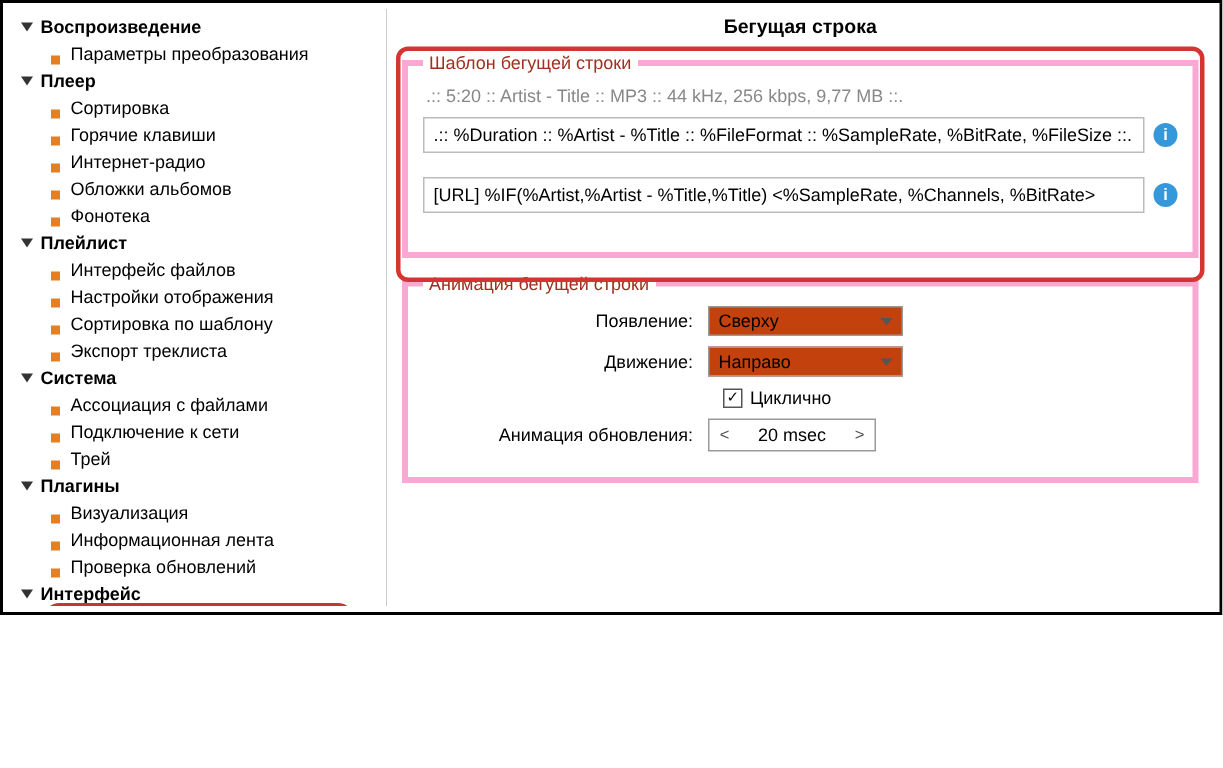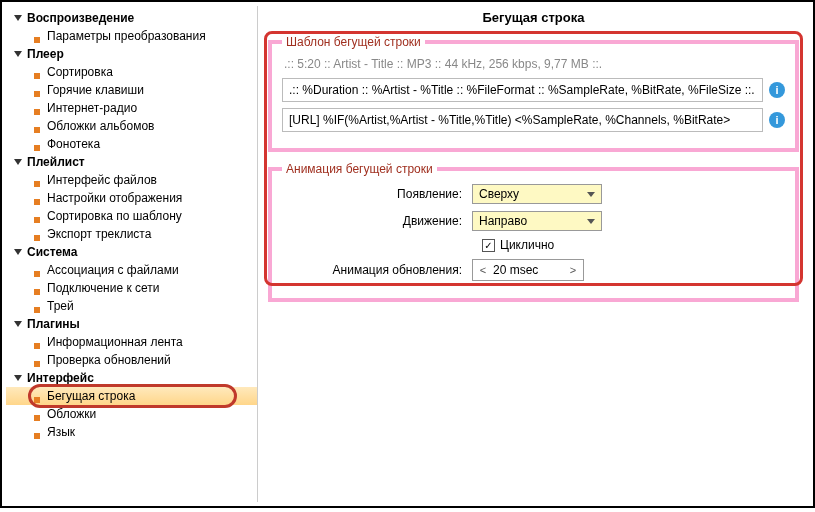--- a/index.html
+++ b/index.html
@@ -1,44 +1,44 @@
 <!DOCTYPE html>
 <html><head>
 <meta charset="utf-8">
 <style>
 * { box-sizing: border-box; margin: 0; padding: 0; }
 body { font-family: "Segoe UI", Tahoma, sans-serif; font-size: 12px; background: #fff; width: 815px; height: 512px; overflow: hidden; }
-.outer { border: 2px solid #000; width: 815px; height: 508px; padding: 4px; }
+.outer { border: 2px solid #000; width: 815px; height: 410px; padding: 4px; }
 .container { display: flex; width: 100%; height: 100%; }
 .sidebar { width: 252px; flex-shrink: 0; border-right: 1px solid #ccc; overflow-y: auto; padding: 3px 0; background: #fff; }
 .tree-cat { display: flex; align-items: center; padding: 2px 8px; font-weight: bold; color: #000; cursor: pointer; }
 .tree-cat .arrow { width: 0; height: 0; border-left: 4px solid transparent; border-right: 4px solid transparent; border-top: 6px solid #333; margin-right: 5px; }
 .tree-item { display: flex; align-items: flex-end; padding: 2px 8px 2px 28px; color: #000; cursor: pointer; }
 .tree-item .bullet { width: 6px; height: 6px; background: #e67e22; margin-right: 7px; flex-shrink: 0; }
 .tree-item.selected { background: linear-gradient(#ffe9bc, #ffd68a); position: relative; }
 .tree-item.selected::after { content: ""; position: absolute; left: 22px; top: -3px; right: 20px; bottom: -3px; border: 3px solid #c0392b; border-radius: 14px; pointer-events: none; }
 .main { flex: 1; display: flex; flex-direction: column; padding: 0 6px 6px 6px; }
 .title { text-align: center; font-weight: bold; padding: 4px 0 6px 0; font-size: 13px; }
 .panel-wrap { flex: 1; position: relative; }
 .red-highlight { position: absolute; top: 0; left: 0; right: 0; bottom: 210px; border: 3px solid #d43530; border-radius: 8px; pointer-events: none; }
 fieldset { border: 4px solid #f9a8d4; margin: 4px 4px 10px 4px; padding: 8px 10px 10px 10px; }
 legend { color: #a03020; padding: 0 4px; font-size: 12px; }
 .preview { color: #888; font-size: 12px; margin-bottom: 7px; padding-left: 2px; }
-.tpl-row { display: flex; align-items: center; margin-bottom: 6px; }
+.tpl-row { display: flex; align-items: center; margin-bottom: 16px; }
 .tpl-input { flex: 1; border: 1px solid #bbb; padding: 4px 6px; font-size: 12px; font-family: inherit; background: #fff; }
 .info-icon { width: 16px; height: 16px; border-radius: 50%; background: #3498db; color: #fff; font-weight: bold; font-size: 11px; display: flex; align-items: center; justify-content: center; margin-left: 6px; cursor: pointer; }
 .form-row { display: flex; align-items: center; margin-bottom: 7px; }
 .form-label { width: 190px; text-align: right; padding-right: 10px; }
-.select { width: 130px; border: 1px solid #999; padding: 2px 20px 2px 6px; background: #fef9c3; position: relative; text-align: left; cursor: pointer; }
+.select { width: 130px; border: 1px solid #999; padding: 2px 20px 2px 6px; background: #c2410c; position: relative; text-align: left; cursor: pointer; }
 .select::after { content: ""; position: absolute; right: 6px; top: 50%; margin-top: -2px; border-left: 4px solid transparent; border-right: 4px solid transparent; border-top: 5px solid #555; }
 .checkbox-row { display: flex; align-items: center; margin-bottom: 7px; padding-left: 200px; }
 .checkbox { width: 13px; height: 13px; border: 1px solid #555; margin-right: 5px; display: flex; align-items: center; justify-content: center; font-size: 10px; color: #000; }
 .spinner { display: flex; align-items: center; border: 1px solid #999; background: #fff; }
 .spin-btn { width: 20px; height: 20px; display: flex; align-items: center; justify-content: center; cursor: pointer; color: #555; font-size: 11px; }
-.spin-val { width: 70px; text-align: left; padding: 2px 0; }
+.spin-val { width: 70px; text-align: center; padding: 2px 0; }
 </style>
 </head>
 <body>
 
 <div class="outer">
 <div class="container">
 
 <div class="sidebar">
   <div class="tree-cat">
           <span class="arrow"></span>
@@ -108,20 +108,24 @@
           <span>Подключение к сети</span>
         </div>
   <div class="tree-item">
           <span class="bullet"></span>
           <span>Трей</span>
         </div>
 
   <div class="tree-cat">
           <span class="arrow"></span>
           <span>Плагины</span>
+        </div>
+  <div class="tree-item">
+          <span class="bullet"></span>
+          <span>Визуализация</span>
         </div>
   <div class="tree-item">
           <span class="bullet"></span>
           <span>Информационная лента</span>
         </div>
   <div class="tree-item">
           <span class="bullet"></span>
           <span>Проверка обновлений</span>
         </div>
 

